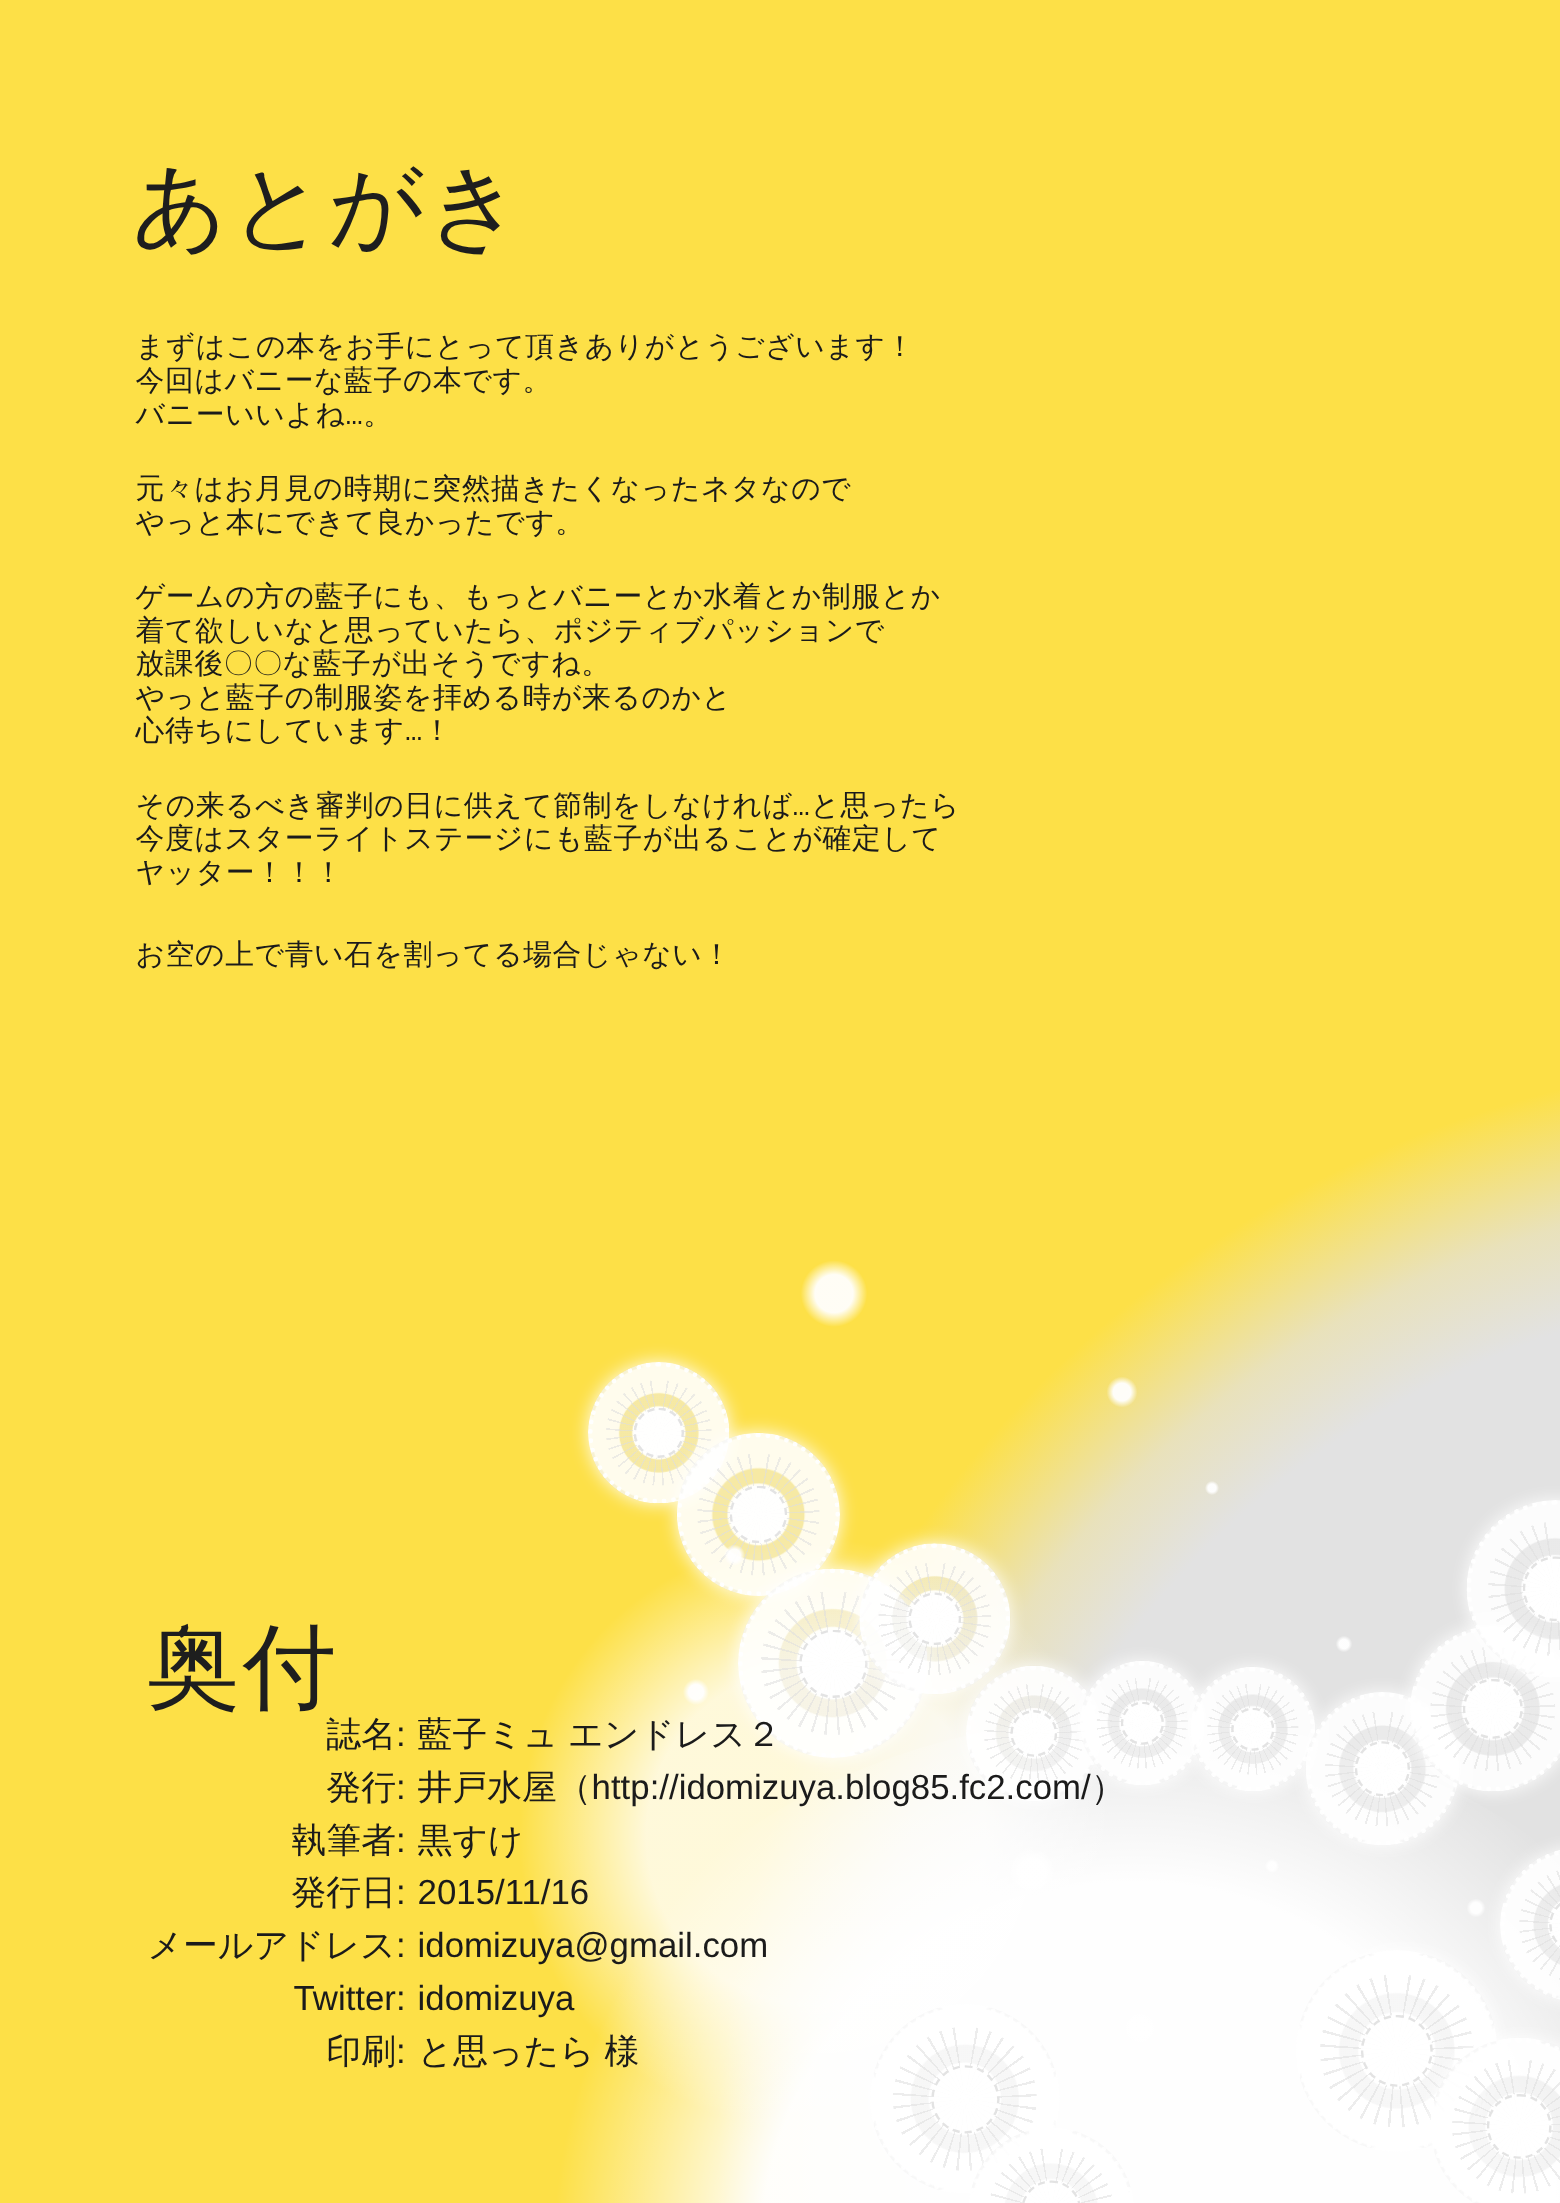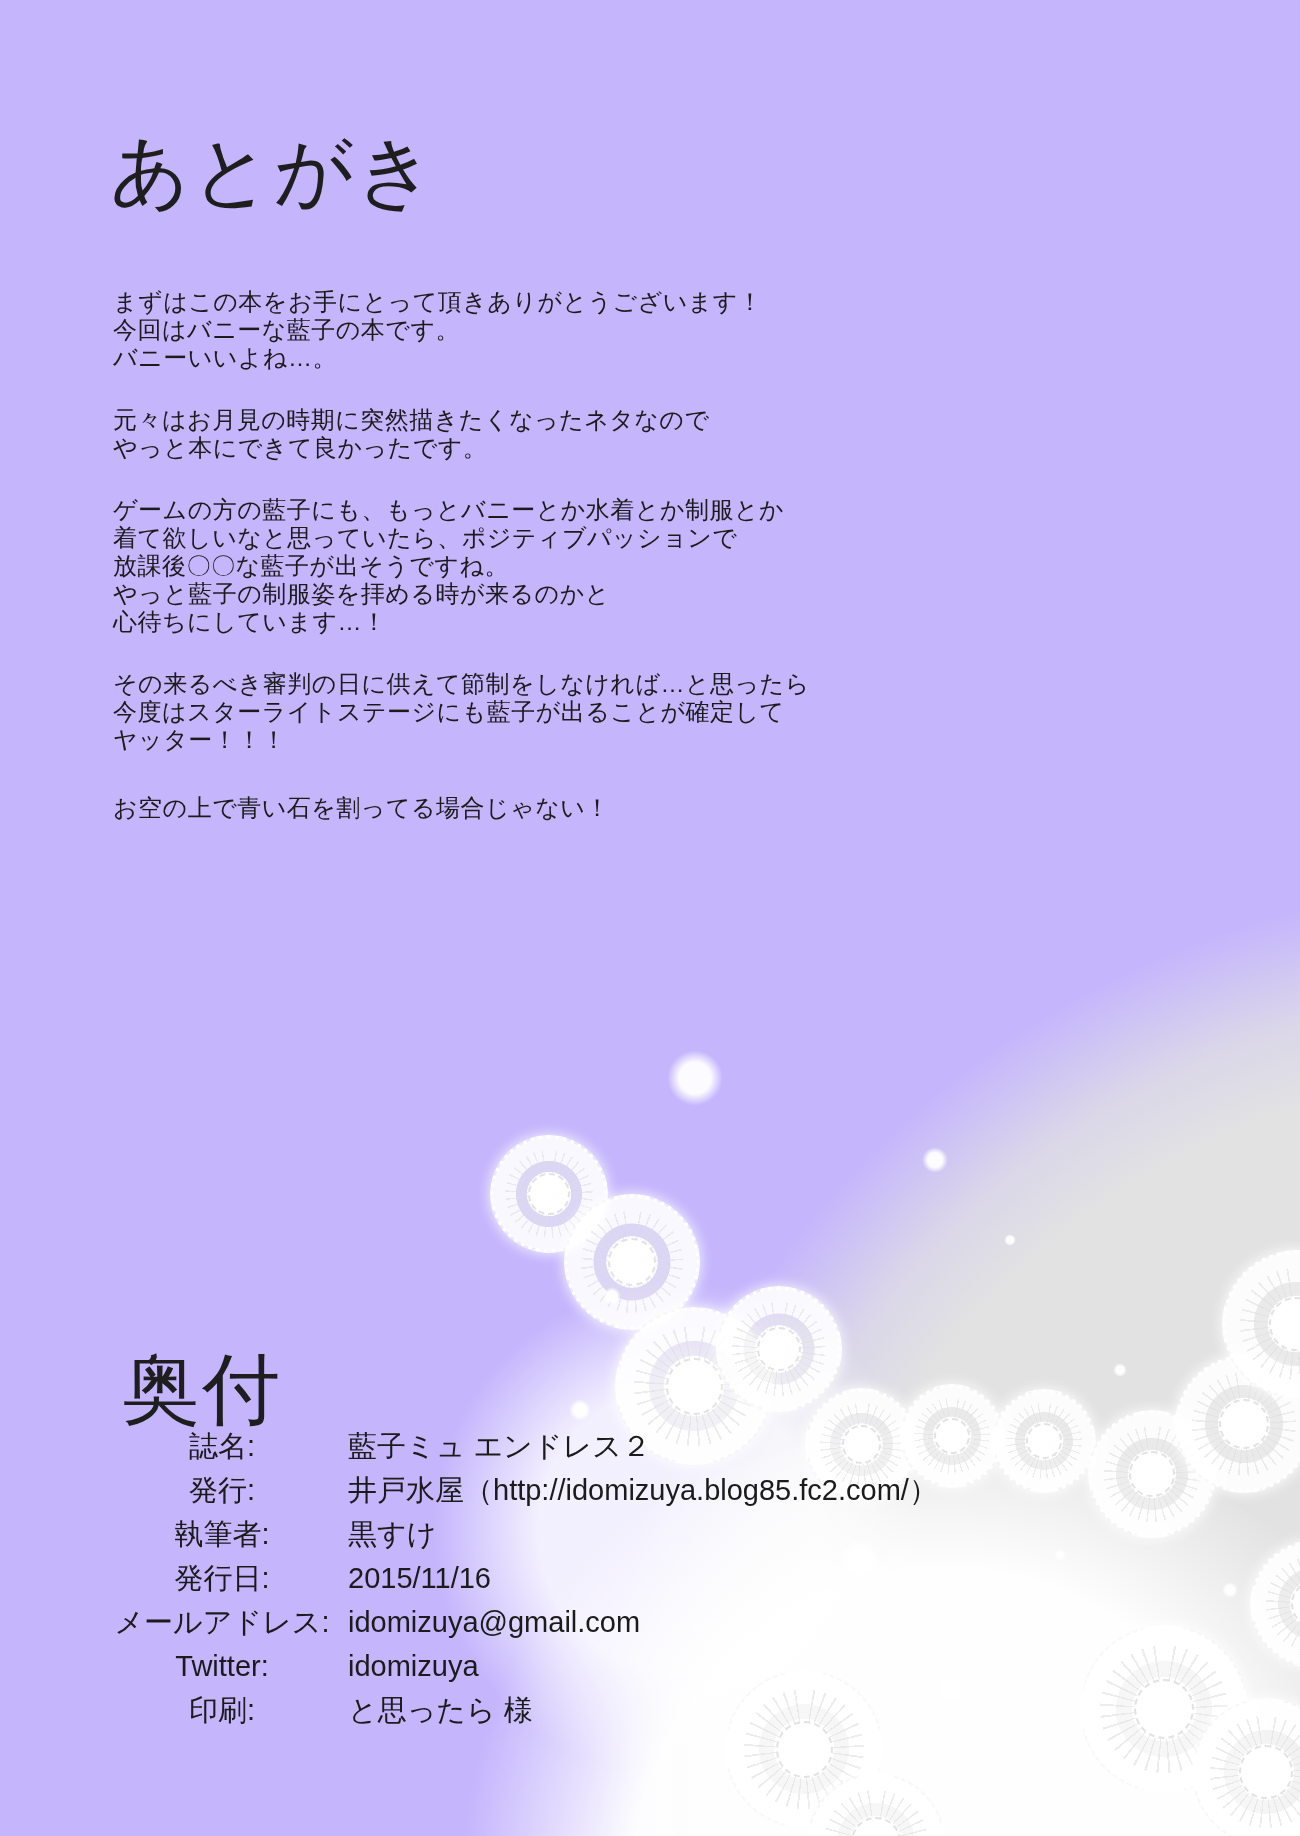--- a/index.html
+++ b/index.html
@@ -1,19 +1,19 @@
 <!DOCTYPE html>
 <html lang="ja"><head>
 <meta charset="utf-8">
 <style>
   html,body{margin:0;padding:0;background:#ffffff;}
   .page{
     position:relative;
     width:1300px;height:1836px;
-    background:#c4b5fd;
+    background:#fde047;
     overflow:hidden;
     font-family:"Liberation Sans",sans-serif;
     color:#212121;
   }
   
   .bg{position:absolute;inset:0;z-index:0;}
   .tone{
     position:absolute;left:500px;top:850px;width:1700px;height:1700px;
     border-radius:50%;
     background:radial-gradient(circle at 60% 56%,
@@ -63,36 +63,36 @@
     font-weight:400;
     font-size:78px;
     line-height:1;
     letter-spacing:2px;
     color:#1e1e1e;
     margin:0;
   }
   #afterword-heading{left:110px;top:132px;}
   #colophon-heading{left:122px;top:1308px;margin-top:42px;}
   .body-text{
-    position:absolute;left:113px;top:288px;width:860px;
-    font-family:Liberation Sans, sans-serif;
+    position:absolute;left:113px;top:278px;width:860px;
+    font-family:Liberation Mono, monospace;
     font-size:24px;line-height:28px;
     color:#1b1b1b;
     letter-spacing:0.5px;
   }
   .body-text p{margin:0 0 34px 0;white-space:pre-line;}
   .body-text p.big-gap{margin-top:40px;}
   .colophon-table{
     position:absolute;left:106px;top:1424px;
     font-family:"Liberation Sans",sans-serif;
     font-size:29px;color:#1b1b1b;
   }
   .colophon-row{display:flex;line-height:44px;}
   .colophon-label{
-    display:inline-block;width:232px;text-align:center;
+    display:inline-block;width:232px;text-align:right;
     white-space:nowrap;
   }
   .colophon-value{padding-left:10px;white-space:nowrap;}
 </style>
 </head>
 <body>
 
 <div class="page">
 
   <div class="bg">

